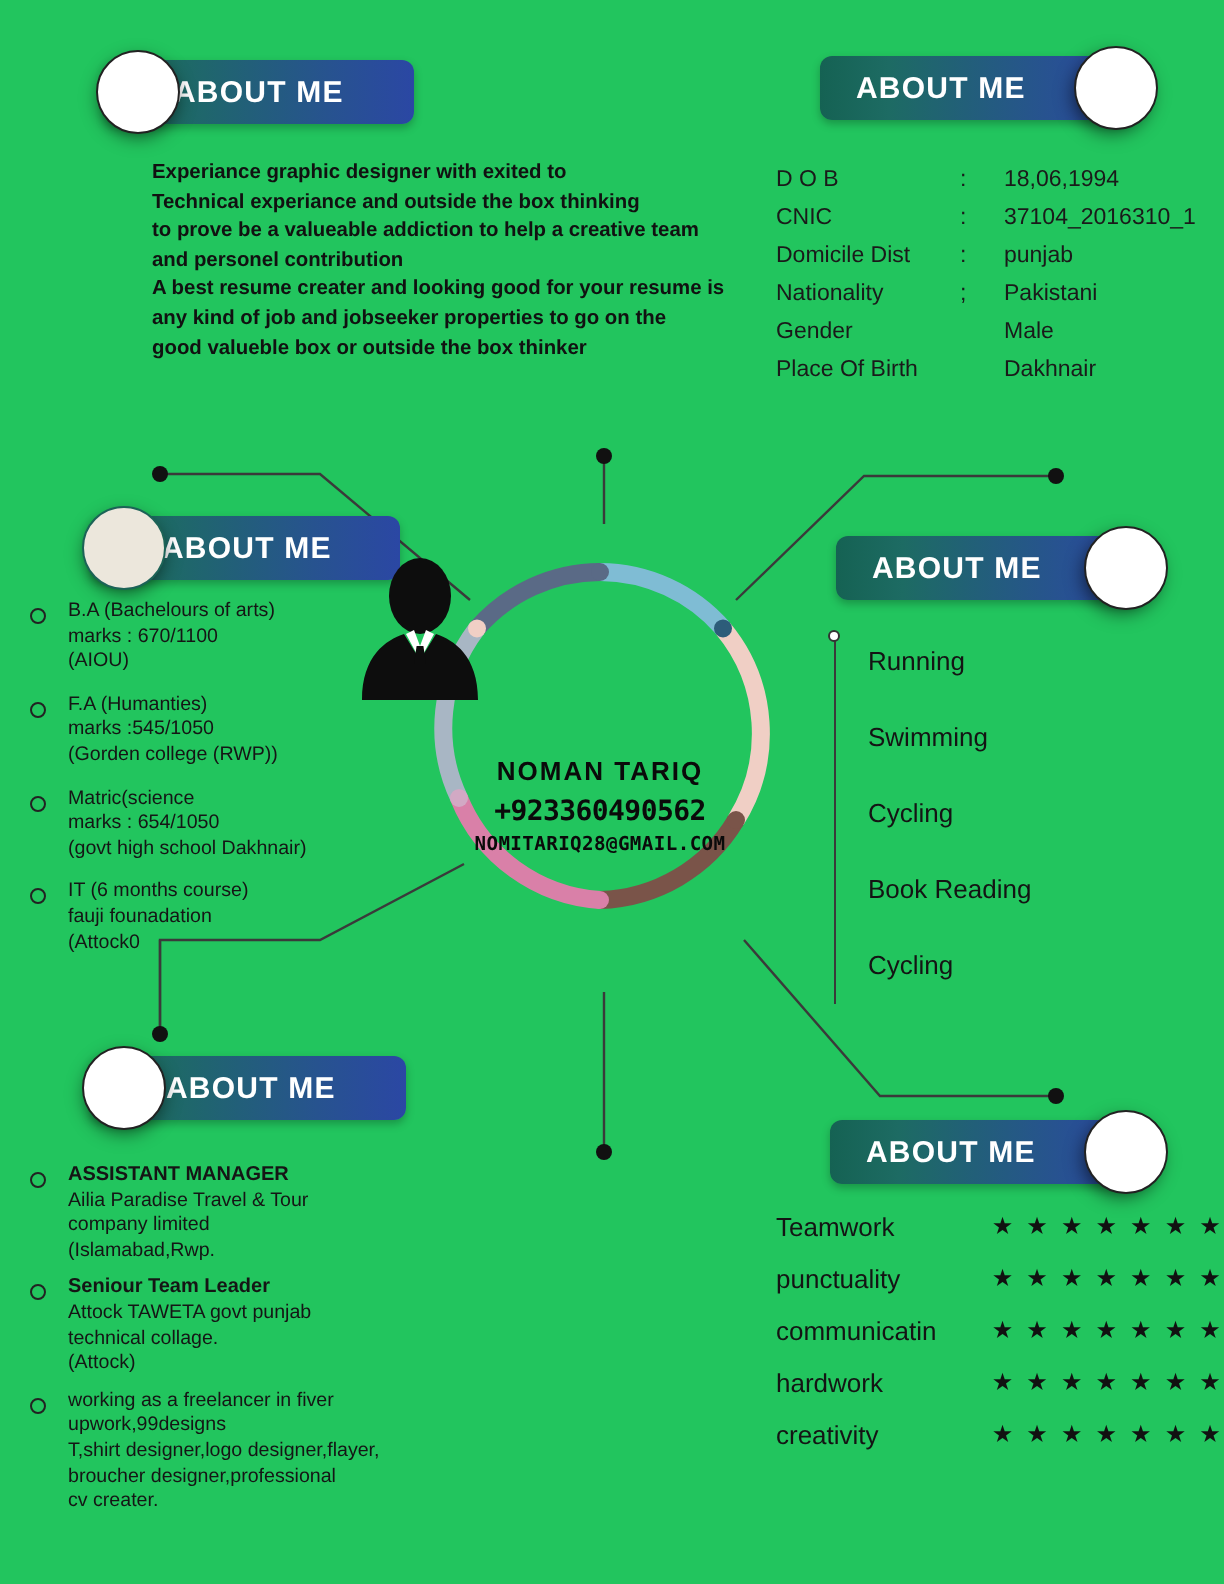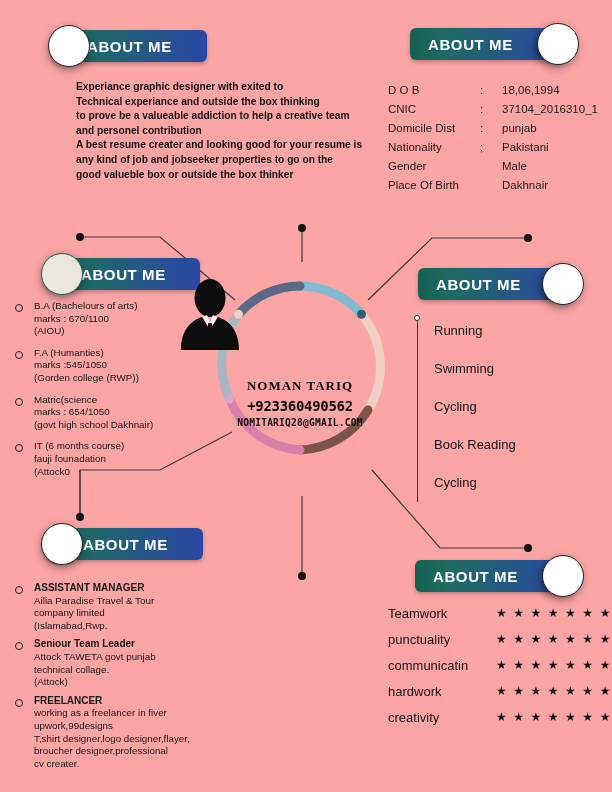--- a/index.html
+++ b/index.html
@@ -5,21 +5,21 @@
   * { box-sizing: border-box; margin: 0; padding: 0; }
   html, body {
     width: 612px; height: 792px;
     background: #ffffff;
     font-family: "Liberation Sans", sans-serif;
     overflow: hidden;
   }
   #page {
     position: relative;
     width: 612px; height: 792px;
-    background: #fca5a5;
+    background: #22c55e;
   }
 
   
   .banner {
     position: absolute;
     height: 32px;
     display: flex;
     align-items: center;
   }
   .banner .pill {
@@ -179,21 +179,21 @@
   #center svg { position: absolute; left: 0; top: 0; }
   #avatar {
     position: absolute;
     left: 50%; top: 22px;
     transform: translateX(-50%);
     width: 74px; height: 74px;
   }
   #center .cname {
     position: absolute; left: 0; right: 0; top: 100px;
     text-align: center;
-    font-family: Liberation Serif, serif;
+    font-family: Liberation Sans, sans-serif;
     font-weight: bold;
     font-size: 13px;
     letter-spacing: 1px;
     color: #0a0a0a;
   }
   #center .cphone {
     position: absolute; left: 0; right: 0; top: 120px;
     text-align: center;
     font-family: "DejaVu Sans Mono", monospace;
     font-weight: bold;
@@ -363,21 +363,20 @@
       <div>company limited</div>
       <div>(Islamabad,Rwp.</div>
     </div>
     <div class="bullet-item">
       <div class="hd">Seniour Team Leader</div>
       <div>Attock TAWETA govt punjab</div>
       <div>technical collage.</div>
       <div>(Attock)</div>
     </div>
     <div class="bullet-item">
-      <div class="hd">FREELANCER</div>
       <div>working as a freelancer in fiver</div>
       <div>upwork,99designs</div>
       <div>T,shirt designer,logo designer,flayer,</div>
       <div>broucher designer,professional</div>
       <div>cv creater.</div>
     </div>
   </div>
 
   <div class="banner" id="banner-skills">
     <div class="knob-shadow" style="left:123px; top:-4px;"></div>

